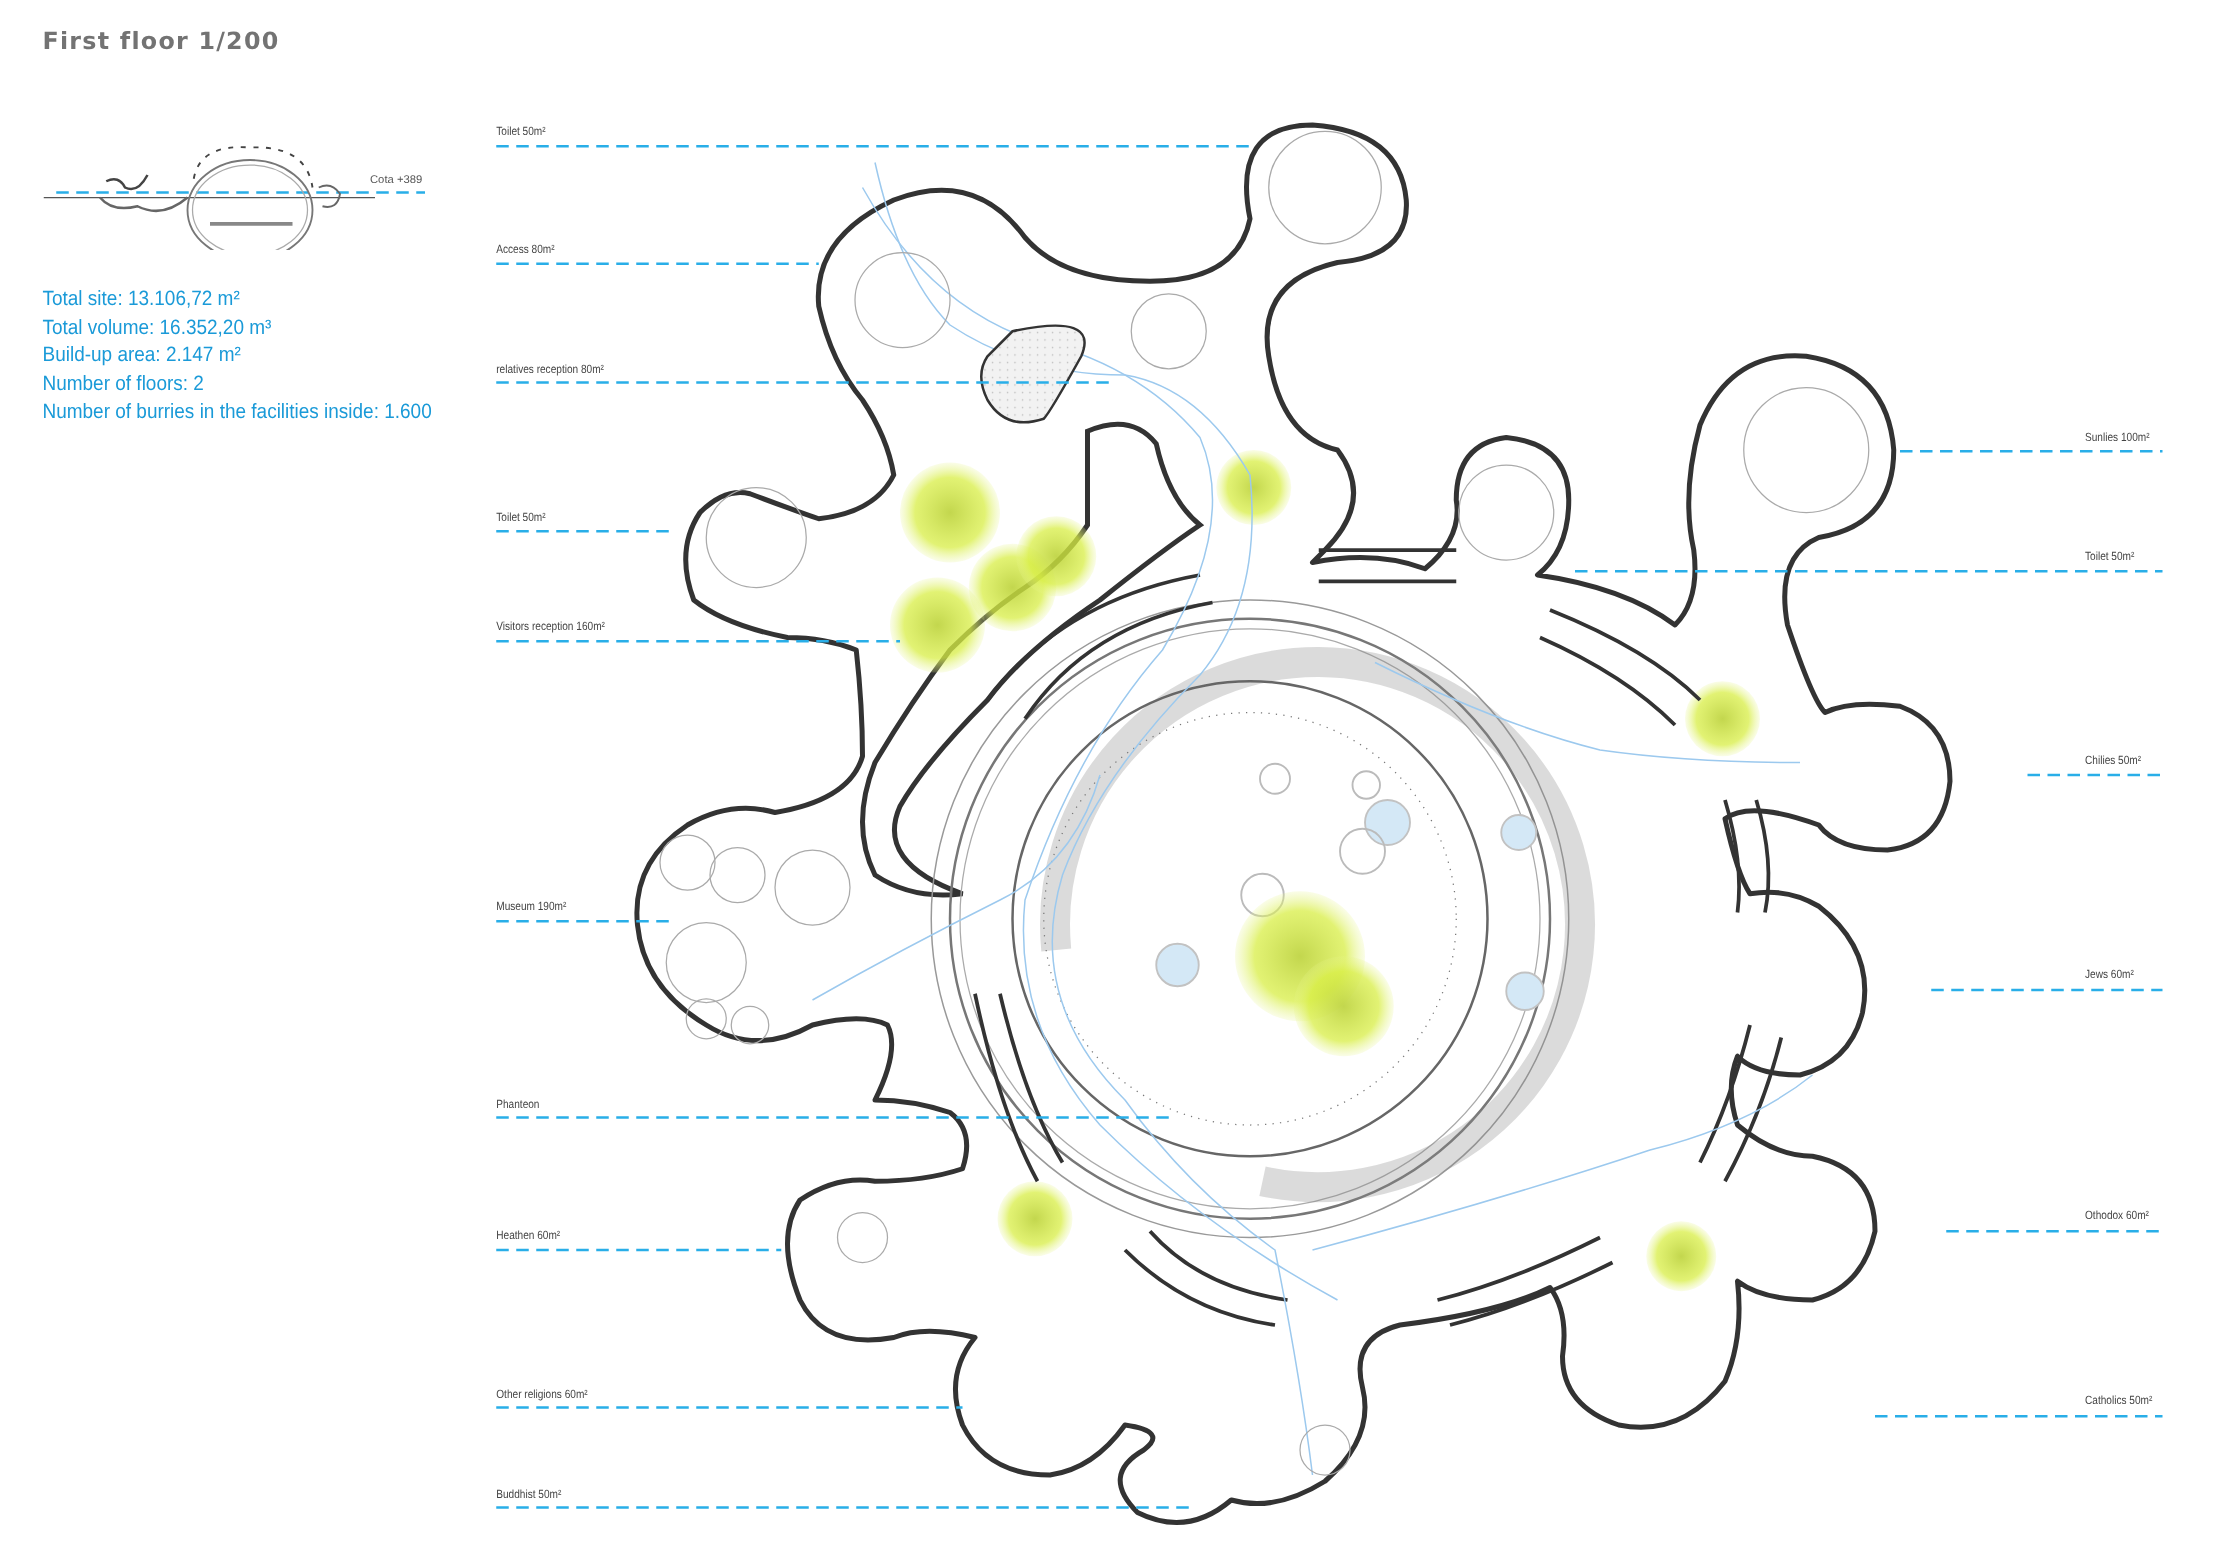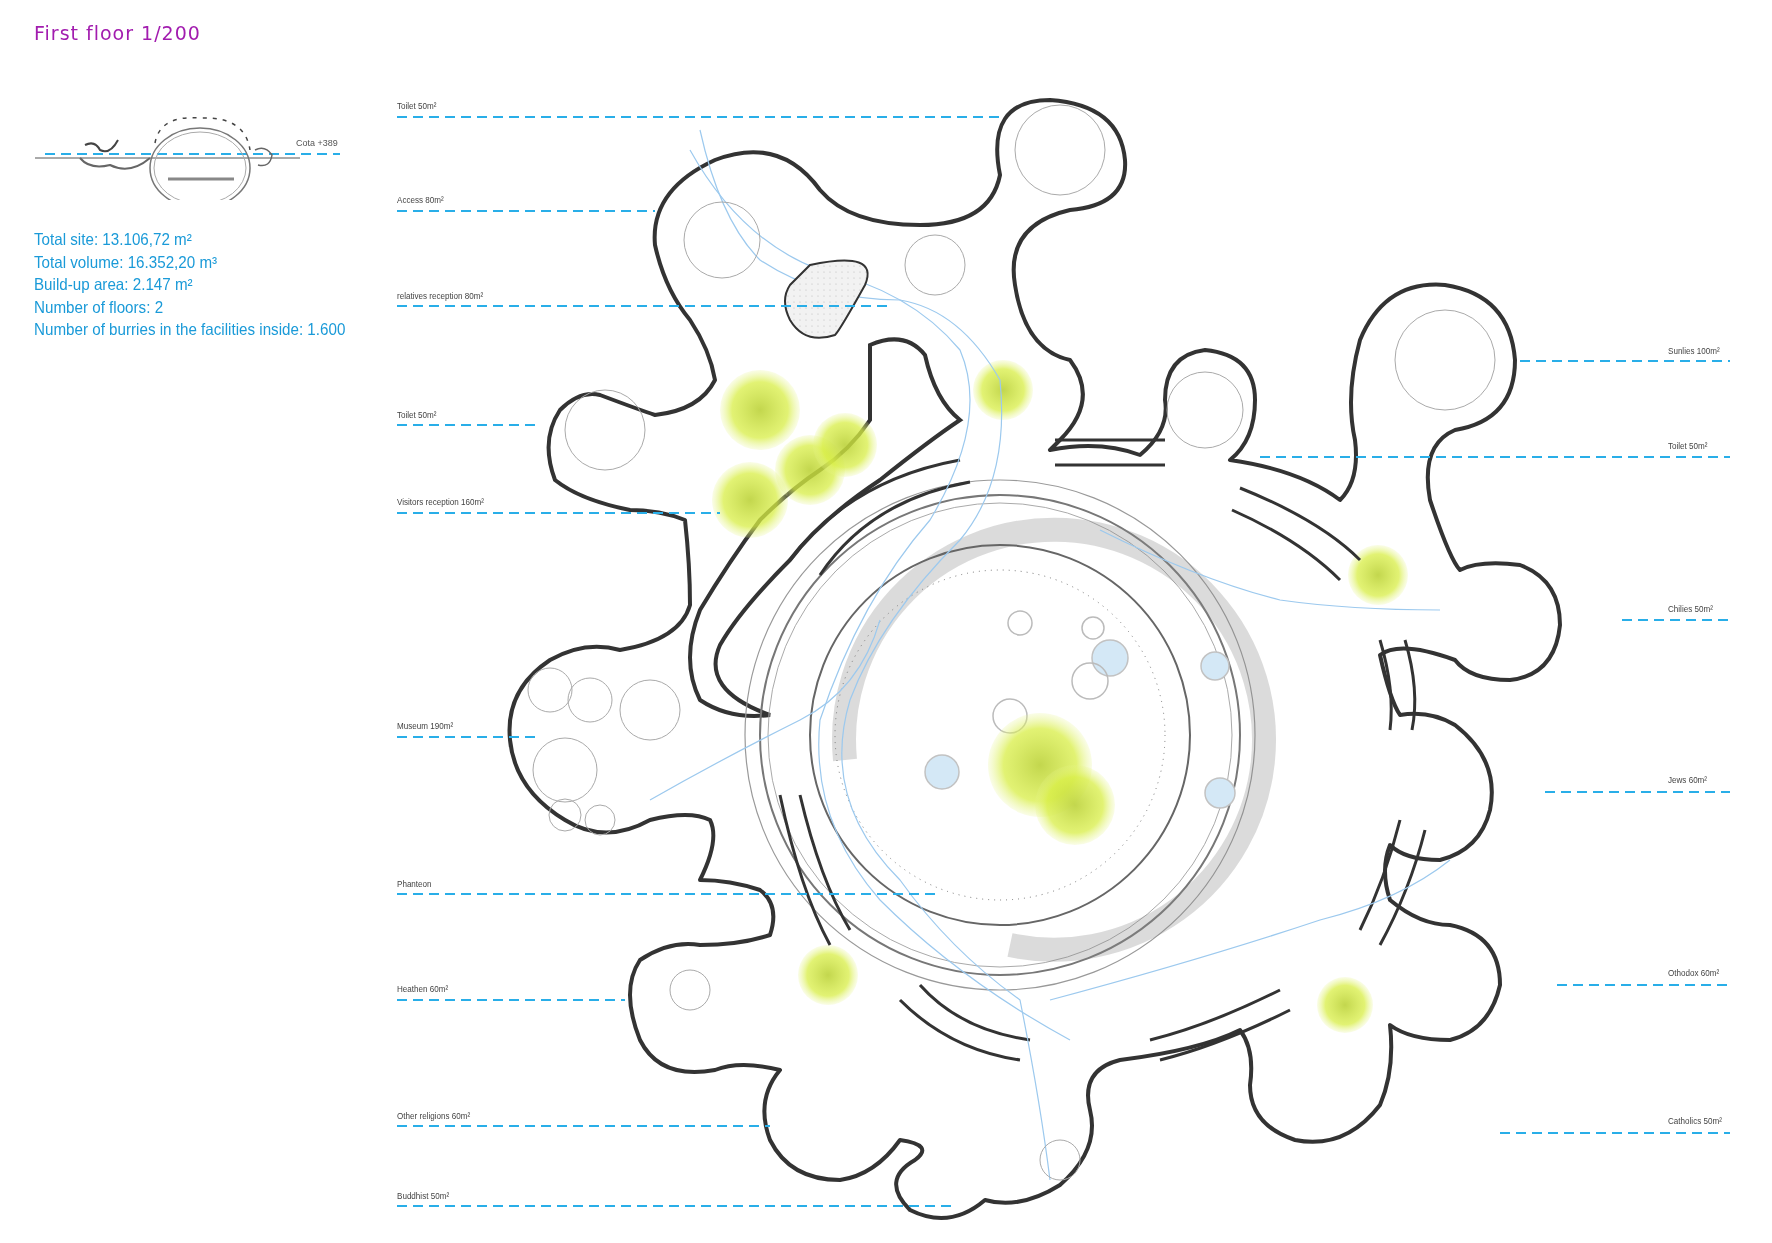--- a/index.html
+++ b/index.html
@@ -1,17 +1,17 @@
 <!DOCTYPE html>
 <html><head>
 <meta charset="utf-8">
 <style>
   html, body { margin:0; padding:0; background:#ffffff; }
   body { width:1772px; height:1243px; position:relative; overflow:hidden; font-family:"Liberation Sans", sans-serif; }
-  .title { position:absolute; left:34px; top:22px; font-family:"DejaVu Sans", sans-serif; font-size:19px; color:#a21caf; letter-spacing:1px; font-weight:400; }
+  .title { position:absolute; left:34px; top:22px; font-family:"DejaVu Sans", sans-serif; font-size:19px; color:#737373; letter-spacing:1px; font-weight:700; }
   .stats { position:absolute; left:34px; top:228px; color:#1a9ad8; font-family:"Liberation Sans", sans-serif; font-size:16.5px; line-height:22.5px; transform:scaleX(0.92); transform-origin:left top; }
   .stats div { white-space:nowrap; }
   .room-label { position:absolute; font-size:9.5px; color:#444; white-space:nowrap; transform:scaleX(0.85); transform-origin:left top; }
   svg.layer { position:absolute; left:0; top:0; }
 </style>
 </head>
 <body>
 
 <div class="title">First floor 1/200</div>
 

